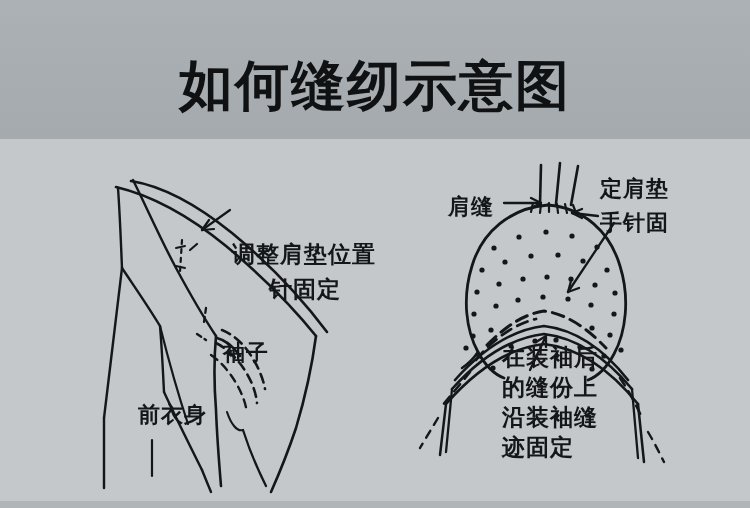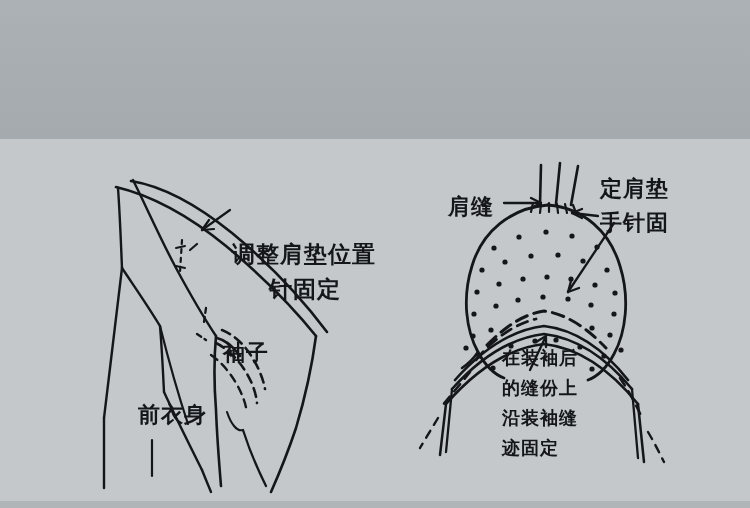--- a/index.html
+++ b/index.html
@@ -71,21 +71,21 @@
   .ann {
     position: absolute;
     color: #14161a;
     font-family: "Liberation Serif", "DejaVu Serif", serif;
     font-weight: bold;
     white-space: nowrap;
     letter-spacing: 1px;
   }
   .ann-lg { font-size: 23px; line-height: 35px; }
   .ann-md { font-size: 22px; line-height: 34px; }
-  .ann-sm { font-size: 18px; line-height: 30px; }
+  .ann-sm { font-size: 23px; line-height: 30px; }
 
   #note-left {
     left: 232px;
     top: 190px;
     width: 146px;
     text-align: left;
     margin-top: 47px;
   }
   #note-left .line3 { text-align: center; }
 
@@ -97,20 +97,21 @@
   #note-right-bottom { left: 502px; top: 343px; width: 180px; }
 </style>
 </head>
 <body>
 
 <div id="page">
 
   <div id="header-band">
     <div id="header-sheen"></div>
   </div>
+  <div id="title">如何缝纫示意图</div>
 
   <div id="body-area"></div>
   <div id="footer-band"></div>
 
   <svg class="diagram-svg" viewBox="0 0 750 508" xmlns="http://www.w3.org/2000/svg">
     <g fill="none" stroke="#14161a" stroke-linecap="round" stroke-linejoin="round">
 
       <g>
 
         <path d="M116,187 C150,195 188,215 226,246 C262,276 292,306 316,336" stroke-width="2.6"></path>

